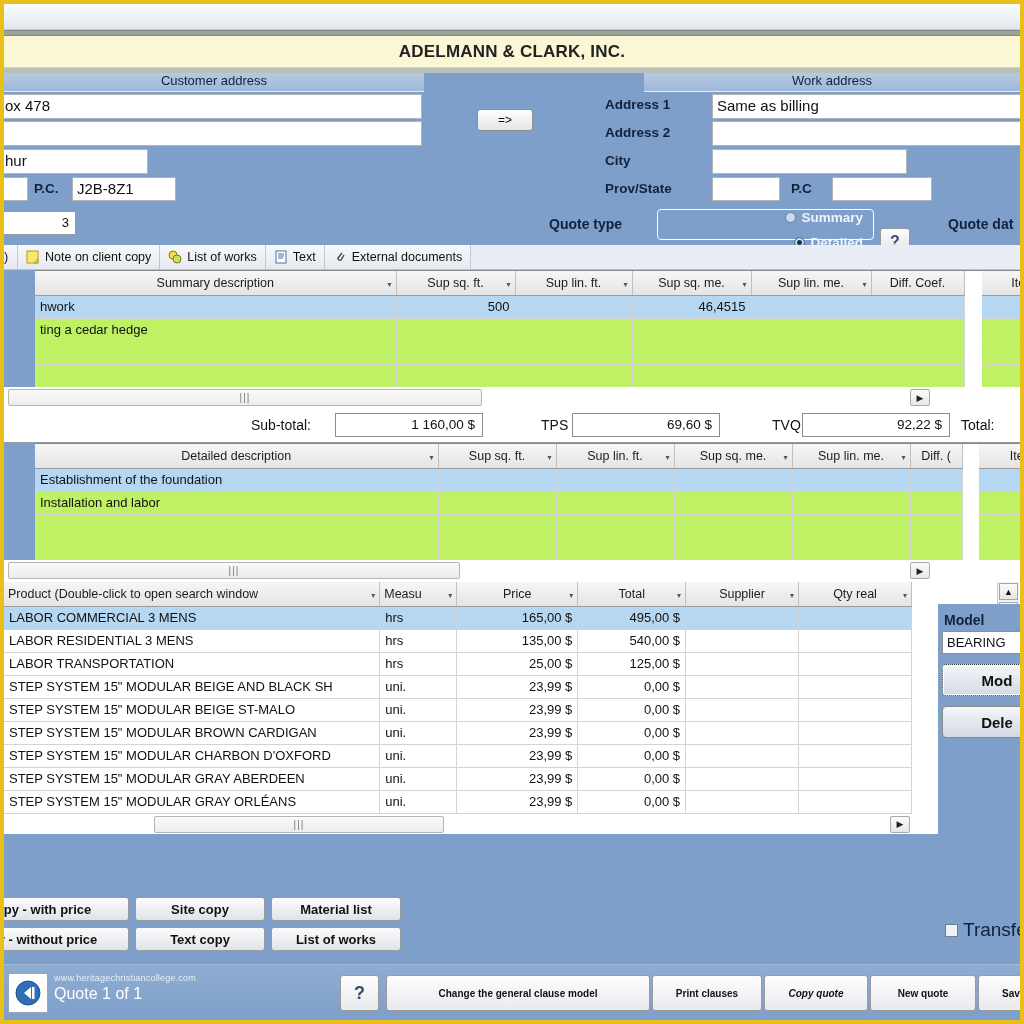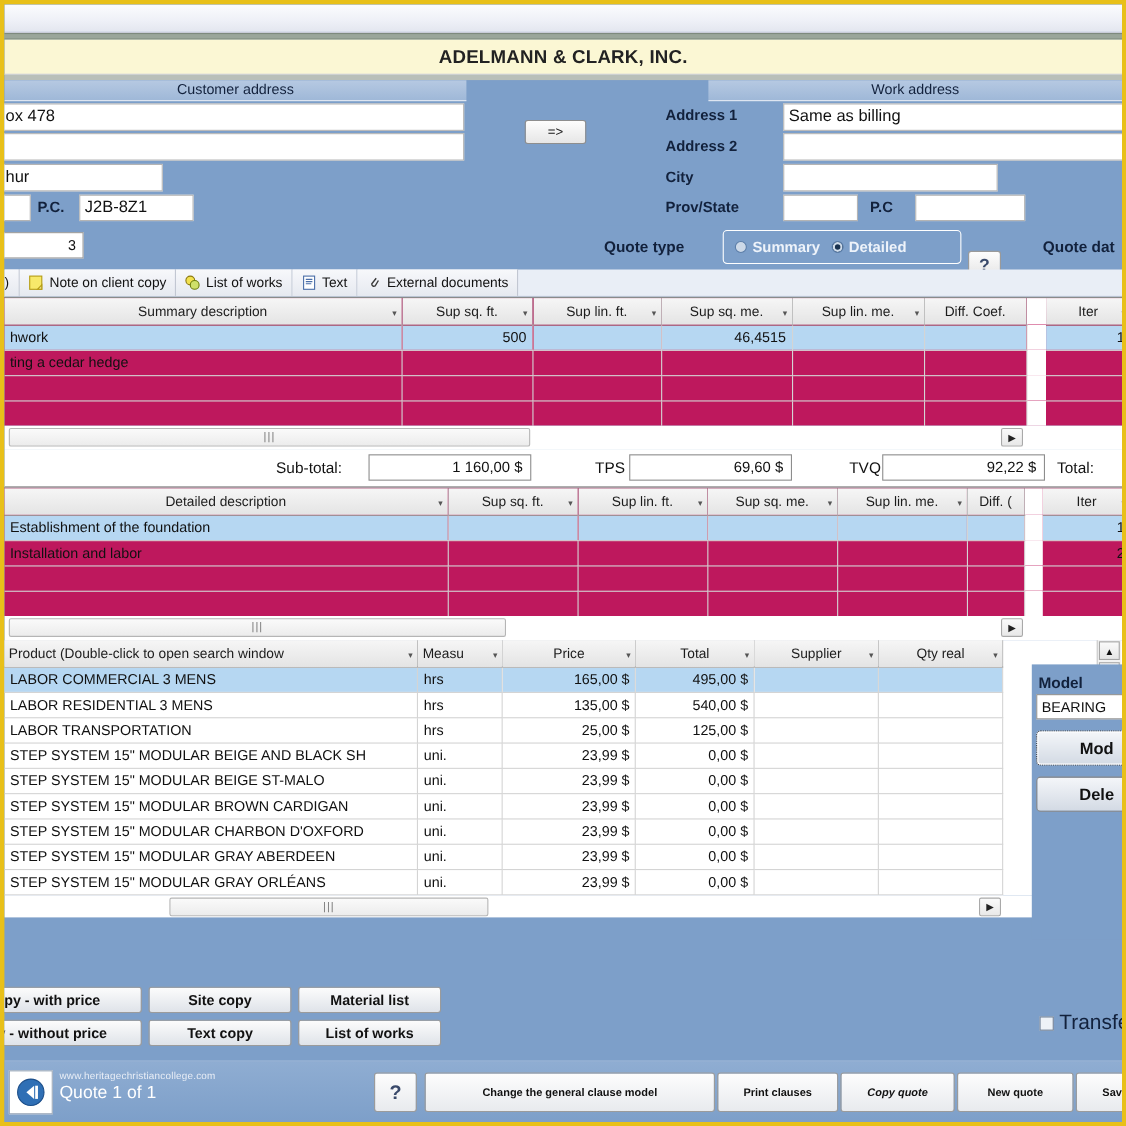--- a/index.html
+++ b/index.html
@@ -61,21 +61,21 @@
   .qrow { position:relative; height:40px; background:#7d9fc9; }
   .numfld {
     position:absolute; left:-4px; top:6px; width:76px; height:24px;
     background:#fff; border:1px solid #9a9a9a; font-size:13px; color:#111;
     text-align:right; padding:3px 6px;
   }
   .qtlabel { position:absolute; left:545px; top:11px; font-size:14px; font-weight:bold; color:#12213c; }
   .radiobox {
     position:absolute; left:653px; top:4px; width:217px; height:31px;
     border:1px solid #ffffff; border-radius:4px;
-    display:flex; align-items:center; gap:10px; padding:0 10px;
+    display:flex; align-items:flex-end; gap:10px; padding:0 10px;flex-direction:column;
   }
   .radio { display:flex; align-items:center; gap:5px; font-size:13.5px; font-weight:bold; color:#eef3fa; }
   .dot { width:11px; height:11px; border-radius:50%; background:#cdd9e8; border:1px solid #5c7ea8; display:inline-block; }
   .dot.on { background:#19324f; box-shadow: inset 0 0 0 2px #cfdcea; }
   .helpbtn {
     position:absolute; left:876px; top:224px; width:30px; height:27px;
     background: linear-gradient(#fdfdfd,#e2e2e2); border:1px solid #9a9a9a;
     border-radius:3px; display:flex; align-items:center; justify-content:center;
     font-size:16px; font-weight:bold; color:#3a4a6b;
   }
@@ -88,21 +88,21 @@
   }
   .tab {
     display:flex; align-items:center; gap:5px; padding:0 8px;
     font-size:12.5px; color:#111; border-right:1px solid #c2c7d2;
     background: linear-gradient(#f7f8fb,#e6e9f0);
   }
   .tab.edge { padding-left:0; width:14px; }
   .ic { width:14px; height:14px; display:inline-block; flex:none; }
 
   
-  .gridwrap { background:#be185d; border-top:1px solid #8a8a8a; }
+  .gridwrap { background:#bef264; border-top:1px solid #8a8a8a;margin-left:31px; }
   table.g { width:1024px; border-collapse:collapse; table-layout:fixed; }
   table.g th {
     background: linear-gradient(#f6f6f6,#e4e4e4);
     border-right:1px solid #c0c0c0; border-bottom:1px solid #9d9d9d;
     font-size:12.5px; font-weight:normal; color:#1c1c1c; height:24px;
     position:relative; padding:0 4px;
   }
   table.g th .ar { position:absolute; right:4px; top:9px; font-size:8px; color:#555; }
   table.g td {
     border-right:1px solid #d4d4d4; border-bottom:1px solid #d4d4d4;

